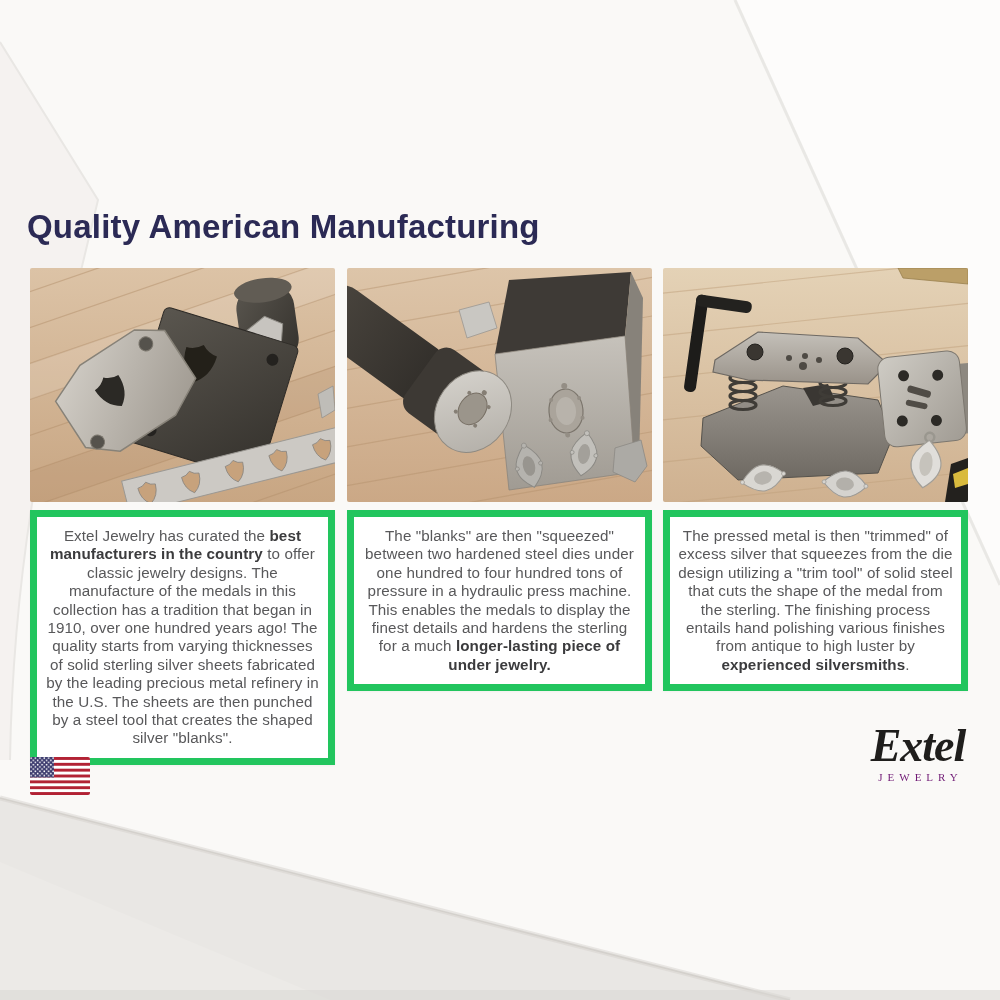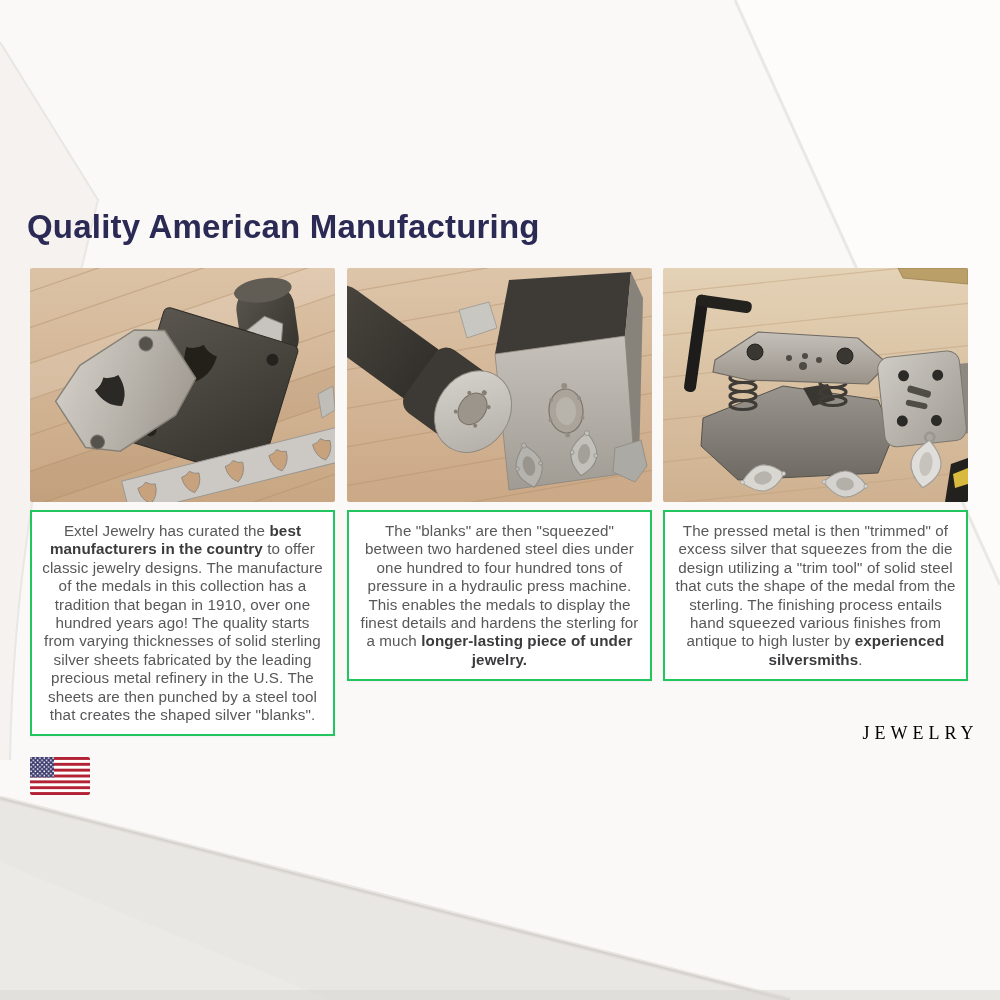--- a/index.html
+++ b/index.html
@@ -15,37 +15,37 @@
     position:absolute;left:27px;top:208px;margin:0;
     font-size:33px;font-weight:700;letter-spacing:.2px;color:#2b2a55;
   }
 
   .step{position:absolute;top:268px;width:305px;}
   .step.c1{left:30px;} .step.c2{left:347px;} .step.c3{left:663px;}
   .photo{margin:0;width:305px;height:234px;display:block;}
   .photo svg{display:block;border-radius:2px;}
 
   .card{
-    margin-top:8px;background:#ffffff;border:2px solid #22c55e;
+    margin-top:8px;background:#ffffff;border:7px solid #22c55e;
     box-shadow:0 1px 2px rgba(90,85,80,.05);
     padding:10px 7px;text-align:center;
     font-size:15.2px;line-height:1.21;letter-spacing:.1px;color:#58585a;
   }
   .card b{font-weight:700;color:#3b3b3d;}
 
   .flag{position:absolute;left:30px;top:757px;width:60px;height:38px;}
 
   .logo{position:absolute;left:840px;top:722px;width:156px;text-align:center;color:#1f1e1c;}
   .logo-script{
     font-family:"Liberation Serif", serif;font-style:italic;font-weight:700;
     font-size:46px;line-height:1.05;letter-spacing:-1px;
   }
   .logo-sub{
-    font-family:"Liberation Serif", serif;font-size:18px;letter-spacing:5px;
-    margin-top:1px;color:#000000;text-indent:5px;
+    font-family:"Liberation Serif", serif;font-size:11px;letter-spacing:5px;
+    margin-top:1px;color:#701a75;text-indent:5px;
   }
 </style>
 </head>
 <body>
 
 <div id="bg">
   <svg width="1000" height="1000" viewBox="0 0 1000 1000">
     <rect width="1000" height="1000" fill="#faf9f7"></rect>
 
     <path d="M735,0 L1000,585 L1000,0 Z" fill="#fdfcfb"></path>
@@ -309,21 +309,21 @@
           <ellipse rx="9" ry="6.5" fill="#b3b0aa"></ellipse>
           <circle cx="-21" cy="0" r="2" fill="#d5d3cf" stroke="#9b9995" stroke-width=".7"></circle>
           <circle cx="21" cy="0" r="2" fill="#d5d3cf" stroke="#9b9995" stroke-width=".7"></circle>
         </g>
 
         <polygon points="288,196 305,190 305,234 282,234" fill="#23211e"></polygon>
         <polygon points="290,206 305,200 305,216 292,220" fill="#d9ba3e"></polygon>
       </svg>
     </figure>
     <div class="card">
-      <span>The pressed metal is then "trimmed" of excess silver that squeezes from the die design utilizing a "trim tool" of solid steel that cuts the shape of the medal from the sterling. The finishing process entails hand squeezed various finishes from antique to high luster by </span><b>experienced silversmiths</b><span>.</span>
+      <span>The pressed metal is then "trimmed" of excess silver that squeezes from the die design utilizing a "trim tool" of solid steel that cuts the shape of the medal from the sterling. The finishing process entails hand polishing various finishes from antique to high luster by </span><b>experienced silversmiths</b><span>.</span>
     </div>
   </article>
 
   <div class="flag" role="img" aria-label="United States flag">
     <svg width="60" height="38" viewBox="0 0 60 38">
       <defs>
         <clipPath id="flagClip">
             <rect width="60" height="38" rx="2"></rect>
           </clipPath>
         <pattern id="stars" width="4.4" height="4.4" patternUnits="userSpaceOnUse">
@@ -340,16 +340,17 @@
         <rect y="23.38" width="60" height="2.92" fill="#b22234"></rect>
         <rect y="29.23" width="60" height="2.92" fill="#b22234"></rect>
         <rect y="35.08" width="60" height="2.92" fill="#b22234"></rect>
         <rect width="24" height="20.46" fill="#3c3b6e"></rect>
         <rect width="24" height="20.46" fill="url(#stars)"></rect>
       </g>
     </svg>
   </div>
 
   <div class="logo">
+    <div class="logo-script">Extel</div>
     <div class="logo-sub">JEWELRY</div>
   </div>
 
 </div>
 
 </body></html>

